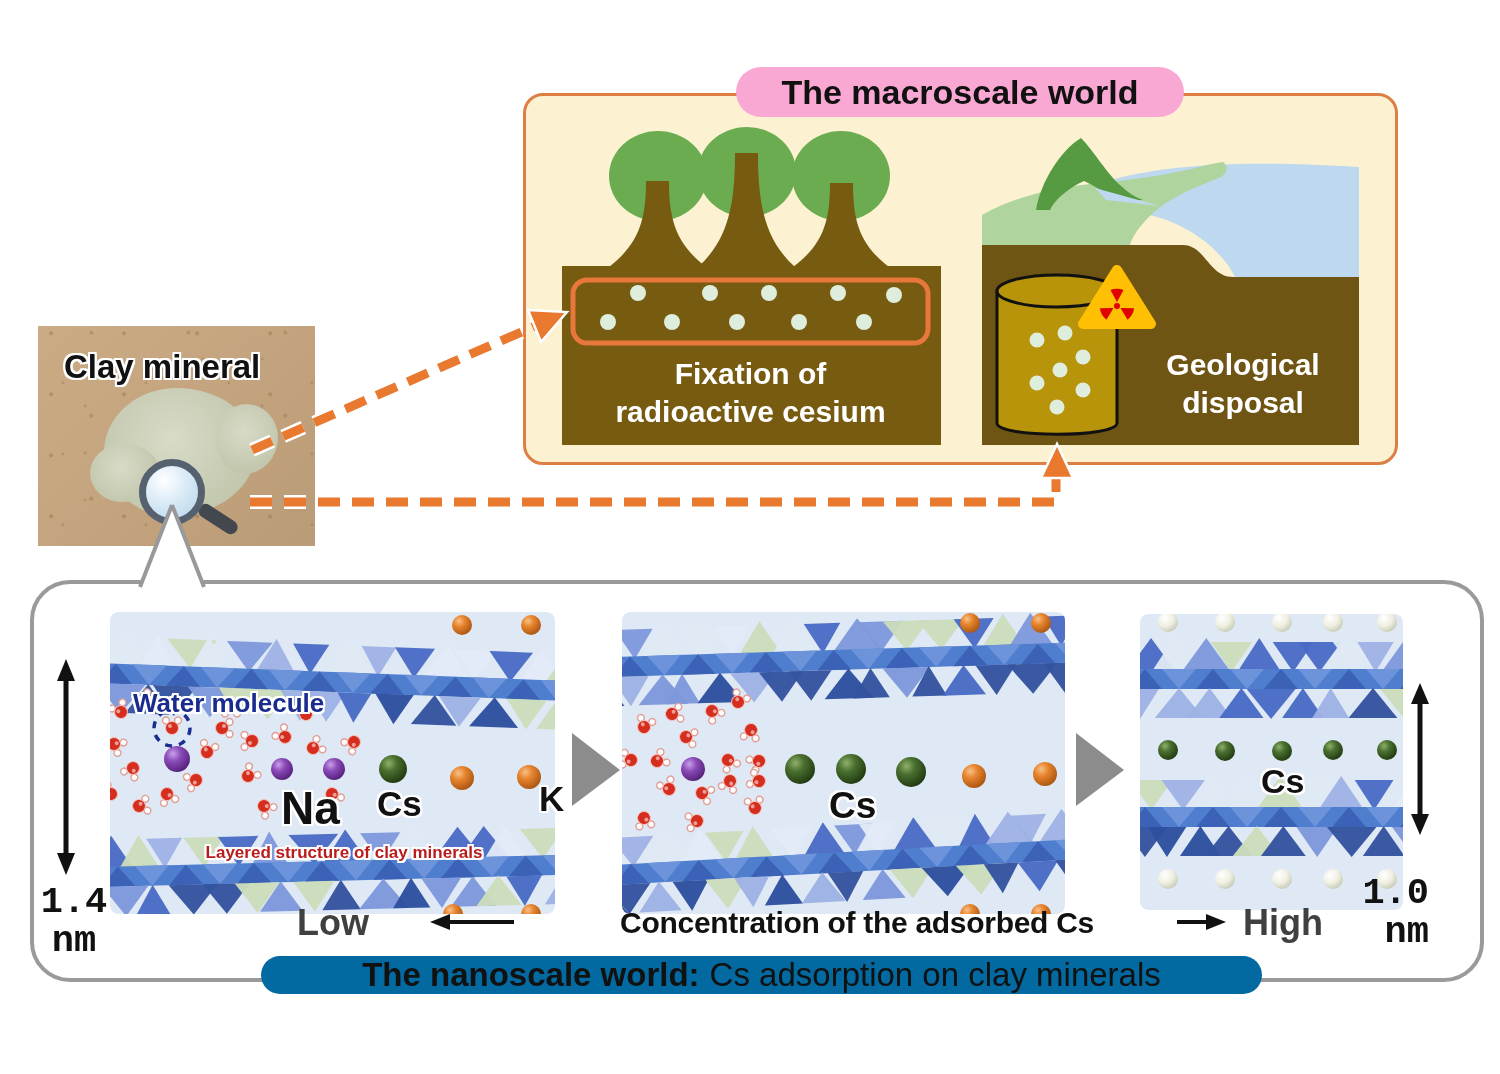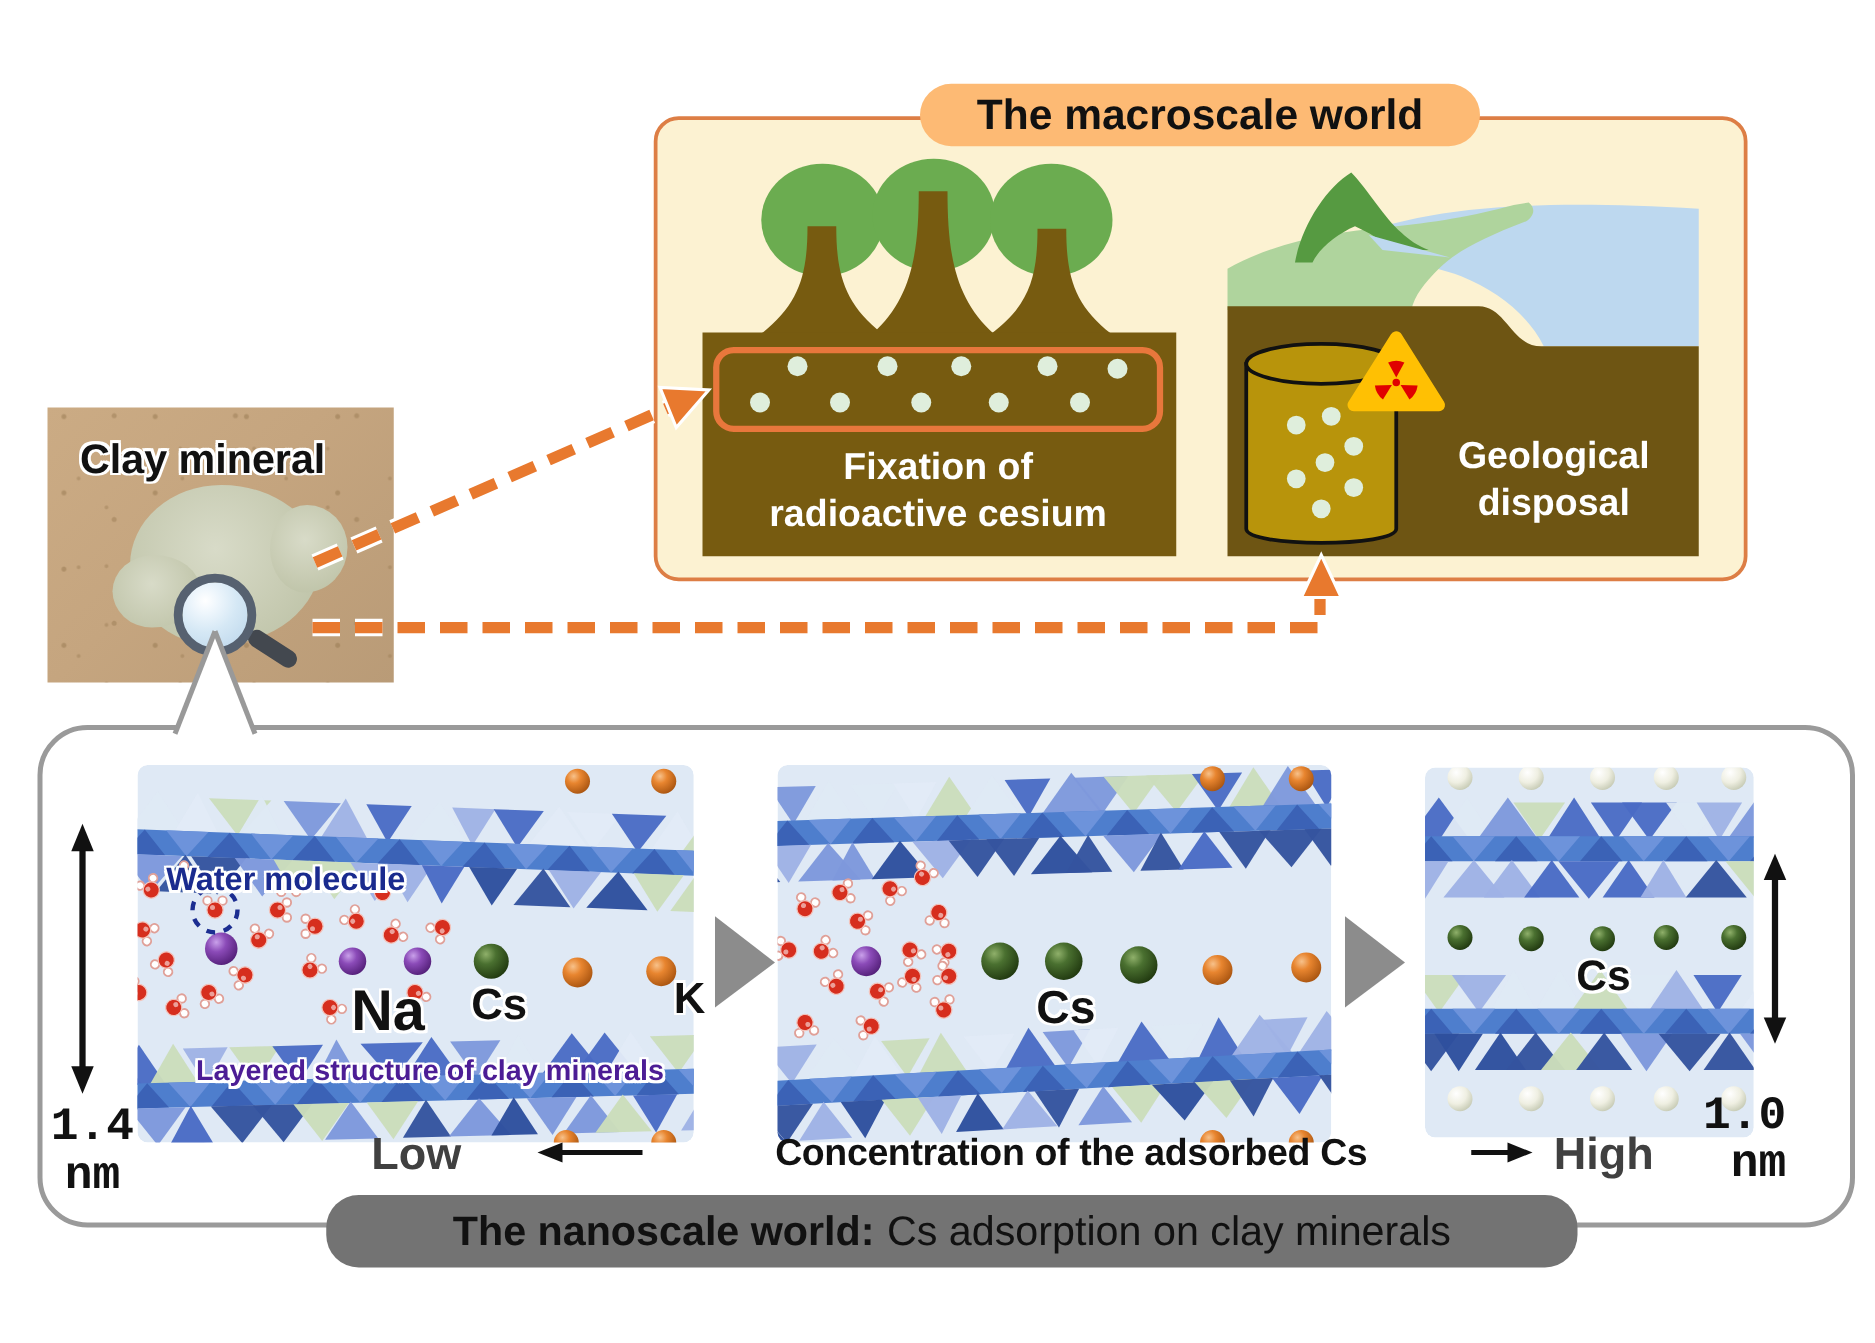--- a/index.html
+++ b/index.html
@@ -25,23 +25,23 @@
   #lens{position:absolute;left:101px;top:133px;width:52px;height:52px;border-radius:50%;
     border:7px solid #566170;
     background:radial-gradient(circle at 35% 28%,#ffffff 0%,#eef6fc 20%,#d5e8f5 50%,#b9d4ea 100%);}
   #handle{position:absolute;left:158px;top:186px;width:44px;height:14px;border-radius:7px;
     background:#43484F;transform:rotate(33deg);}
   
   .lbl{position:absolute;z-index:4;white-space:nowrap;}
   .outline-w{text-shadow:-2px -2px 0 #fff,2px -2px 0 #fff,-2px 2px 0 #fff,2px 2px 0 #fff,
     0 -2px 0 #fff,0 2px 0 #fff,-2px 0 0 #fff,2px 0 0 #fff;}
   .badge{position:absolute;z-index:4;display:flex;align-items:center;justify-content:center;}
-  #macro-badge{left:736px;top:67px;width:448px;height:50px;background:#fdba74;border-radius:26px;
+  #macro-badge{left:736px;top:67px;width:448px;height:50px;background:#f9a8d4;border-radius:26px;
     font-size:34px;font-weight:bold;color:#111;}
-  #nano-badge{left:261px;top:956px;width:1001px;height:58px;background:#737373;border-radius:26px;
+  #nano-badge{left:261px;top:956px;width:1001px;height:38px;background:#0369a1;border-radius:26px;
     font-size:33px;color:#111;}
   #nano-badge .b{font-weight:bold;margin-right:10px;}
   #fixation-label,#geo-label{z-index:4;color:#fff;font-weight:bold;font-size:30px;text-align:center;line-height:38px;}
   #overlay{position:absolute;left:0;top:0;z-index:3;pointer-events:none;}
   .dim{font-size:37px;font-weight:bold;color:#111;text-align:center;line-height:1.05;font-family:Liberation Mono, monospace;}
   .capt{font-size:36px;font-weight:bold;color:#404040;}
 </style>
 </head>
 <body>
 
@@ -758,21 +758,21 @@
   </div>
   <div id="geo-label" class="abs" style="left:1130px;top:346px;width:226px;">
     <div>Geological</div>
     <div>disposal</div>
   </div>
 
   <div class="lbl outline-w" style="left:133px;top:688px;font-size:26px;font-weight:bold;color:#1A2B8E;">Water molecule</div>
   <div class="lbl outline-w" style="left:281px;top:781px;font-size:46px;font-weight:bold;color:#111;">Na</div>
   <div class="lbl outline-w" style="left:377px;top:784px;font-size:35px;font-weight:bold;color:#111;">Cs</div>
   <div class="lbl outline-w" style="left:539px;top:779px;font-size:35px;font-weight:bold;color:#111;">K</div>
-  <div class="lbl outline-w" style="left:148px;top:843px;width:392px;text-align:center;font-size:23px;font-weight:bold;color:#4c1d95;">Layered structure of clay minerals</div>
+  <div class="lbl outline-w" style="left:148px;top:843px;width:392px;text-align:center;font-size:17px;font-weight:bold;color:#b91c1c;">Layered structure of clay minerals</div>
   <div class="lbl outline-w" style="left:829px;top:785px;font-size:37px;font-weight:bold;color:#111;">Cs</div>
   <div class="lbl outline-w" style="left:1261px;top:762px;font-size:34px;font-weight:bold;color:#111;">Cs</div>
 
   <div class="lbl dim" style="left:36px;top:883px;width:76px;">
     <div>1.4</div>
     <div>nm</div>
   </div>
   <div class="lbl dim" style="left:1357px;top:874px;width:72px;text-align:right;">
     <div>1.0</div>
     <div>nm</div>

